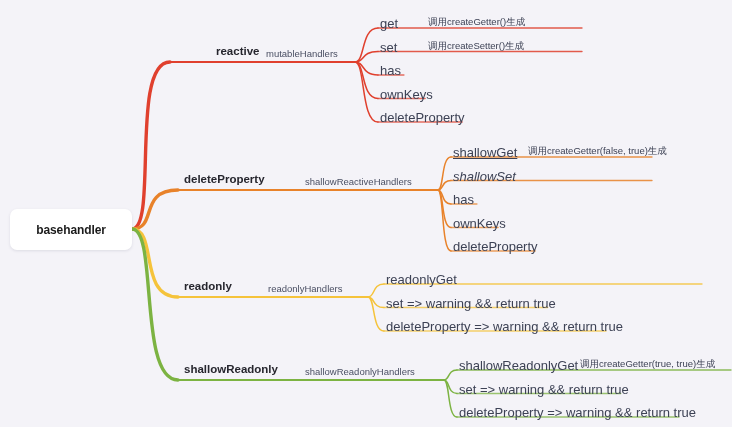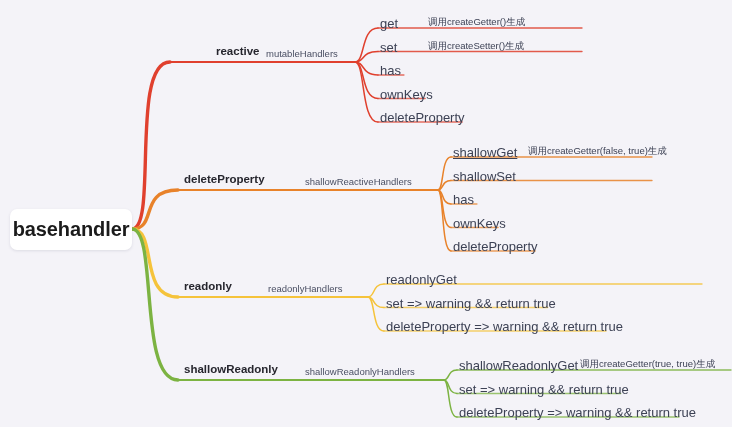--- a/index.html
+++ b/index.html
@@ -33,21 +33,21 @@
     height: 41px;
     background: #ffffff;
     border-radius: 7px;
     box-shadow: 0 1px 3px rgba(60,60,90,0.13);
     display: flex;
     align-items: center;
     justify-content: center;
     z-index: 5;
   }
   .root-label {
-    font-size: 20px;
+    font-size: 12px;
     font-weight: bold;
     color: #1b1b1b;
     letter-spacing: -0.1px;
   }
   .branch-label {
     position: absolute;
     font-size: 11.5px;
     font-weight: bold;
     color: #26262e;
     white-space: nowrap;
@@ -133,21 +133,21 @@
     <div class="annot-label" style="left: 428px; top: 16px;">调用createGetter()生成</div>
     <div class="leaf-label" style="left: 380px; top: 39.5px;">set</div>
     <div class="annot-label" style="left: 428px; top: 39.5px;">调用createSetter()生成</div>
     <div class="leaf-label" style="left: 380px; top: 63px;">has</div>
     <div class="leaf-label" style="left: 380px; top: 86.5px;">ownKeys</div>
     <div class="leaf-label" style="left: 380px; top: 110px;">deleteProperty</div>
     <div class="branch-label" style="left: 184px; top: 173px;">deleteProperty</div>
     <div class="handler-label" style="left: 305px; top: 176px;">shallowReactiveHandlers</div>
     <div class="leaf-label" style="left: 453px; top: 145px; text-decoration: underline;">shallowGet</div>
     <div class="annot-label" style="left: 528px; top: 145px; text-align: center;">调用createGetter(false, true)生成</div>
-    <div class="leaf-label" style="left: 453px; top: 168.5px;">shallowSet</div>
+    <div class="leaf-label" style="left: 453px; top: 168.5px; font-style: italic;">shallowSet</div>
     <div class="leaf-label" style="left: 453px; top: 192px;">has</div>
     <div class="leaf-label" style="left: 453px; top: 215.5px;">ownKeys</div>
     <div class="leaf-label" style="left: 453px; top: 239px;">deleteProperty</div>
     <div class="branch-label" style="left: 184px; top: 280px;">readonly</div>
     <div class="handler-label" style="left: 268px; top: 283px;">readonlyHandlers</div>
     <div class="leaf-label" style="left: 386px; top: 272px;">readonlyGet</div>
     <div class="leaf-label" style="left: 386px; top: 295.5px;">set =&gt; warning &amp;&amp; return true</div>
     <div class="leaf-label" style="left: 386px; top: 319px;">deleteProperty =&gt; warning &amp;&amp; return true</div>
     <div class="branch-label" style="left: 184px; top: 363px;">shallowReadonly</div>
     <div class="handler-label" style="left: 305px; top: 366px;">shallowReadonlyHandlers</div>

